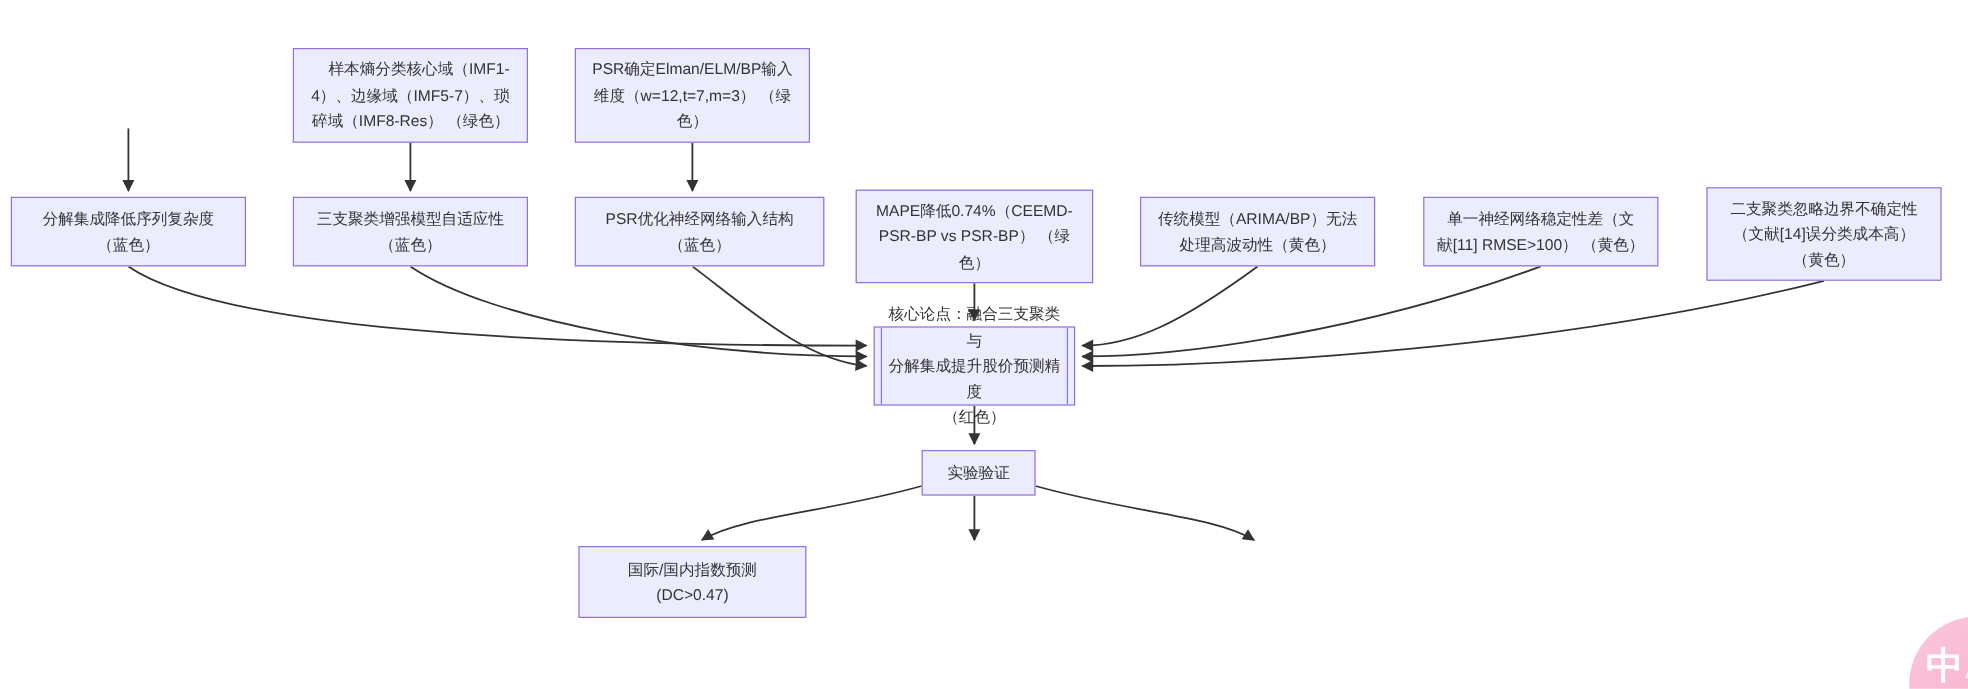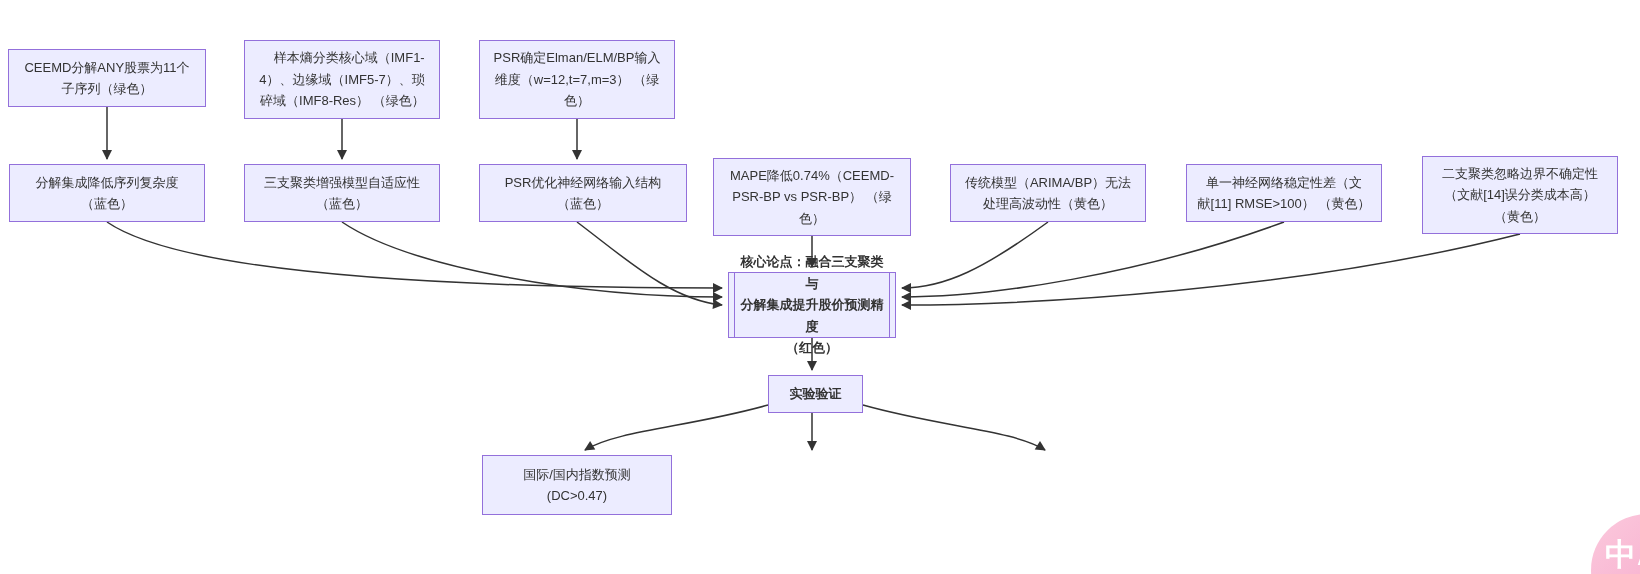--- a/index.html
+++ b/index.html
@@ -67,22 +67,20 @@
       <path d="M 1048 222 C 985 268, 945 288, 902 288" marker-end="url(#arrow)"></path>
       <path d="M 1284 222 C 1140 275, 990 297, 902 297" marker-end="url(#arrow)"></path>
       <path d="M 1520 234 C 1300 290, 1030 305, 902 305" marker-end="url(#arrow)"></path>
       <path d="M 812 338 L 812 370" marker-end="url(#arrow)"></path>
       <path d="M 768 405 C 690 427, 618 430, 585 450" marker-end="url(#arrow)"></path>
       <path d="M 812 413 L 812 450" marker-end="url(#arrow)"></path>
       <path d="M 863 405 C 941 427, 1013 430, 1045 450" marker-end="url(#arrow)"></path>
     </g>
   </svg>
 
-  <div class="node" style="left:8px;   top:49px;  width:198px; height:58px;">CEEMD分解ANY股票为11个
-子序列（绿色）</div>
   <div class="node" style="left:244px; top:40px;  width:196px; height:79px;text-align:right;">样本熵分类核心域（IMF1-
 4）、边缘域（IMF5-7）、琐
 碎域（IMF8-Res） （绿色）</div>
   <div class="node" style="left:479px; top:40px;  width:196px; height:79px;">PSR确定Elman/ELM/BP输入
 维度（w=12,t=7,m=3） （绿
 色）</div>
 
   <div class="node" style="left:9px;    top:164px; width:196px; height:58px;">分解集成降低序列复杂度
 （蓝色）</div>
   <div class="node" style="left:244px;  top:164px; width:196px; height:58px;">三支聚类增强模型自适应性
@@ -93,25 +91,25 @@
 PSR-BP vs PSR-BP） （绿
 色）</div>
   <div class="node" style="left:950px;  top:164px; width:196px; height:58px;">传统模型（ARIMA/BP）无法
 处理高波动性（黄色）</div>
   <div class="node" style="left:1186px; top:164px; width:196px; height:58px;">单一神经网络稳定性差（文
 献[11] RMSE&gt;100） （黄色）</div>
   <div class="node" style="left:1422px; top:156px; width:196px; height:78px;">二支聚类忽略边界不确定性
 （文献[14]误分类成本高）
 （黄色）</div>
 
-  <div class="node subroutine" style="left:728px; top:272px; width:168px; height:66px;font-weight:bold;">核心论点：融合三支聚类与
+  <div class="node subroutine" style="left:728px; top:272px; width:168px; height:66px;">核心论点：融合三支聚类与
 分解集成提升股价预测精度
 （红色）</div>
 
-  <div class="node" style="left:768px; top:375px; width:95px; height:38px;font-weight:bold;">实验验证</div>
+  <div class="node" style="left:768px; top:375px; width:95px; height:38px;">实验验证</div>
 
   <div class="node" style="left:482px; top:455px; width:190px; height:60px;">国际/国内指数预测
 (DC&gt;0.47)</div>
 
   <button class="translate-fab">
     <span>中A</span>
   </button>
 
 </div>
 

